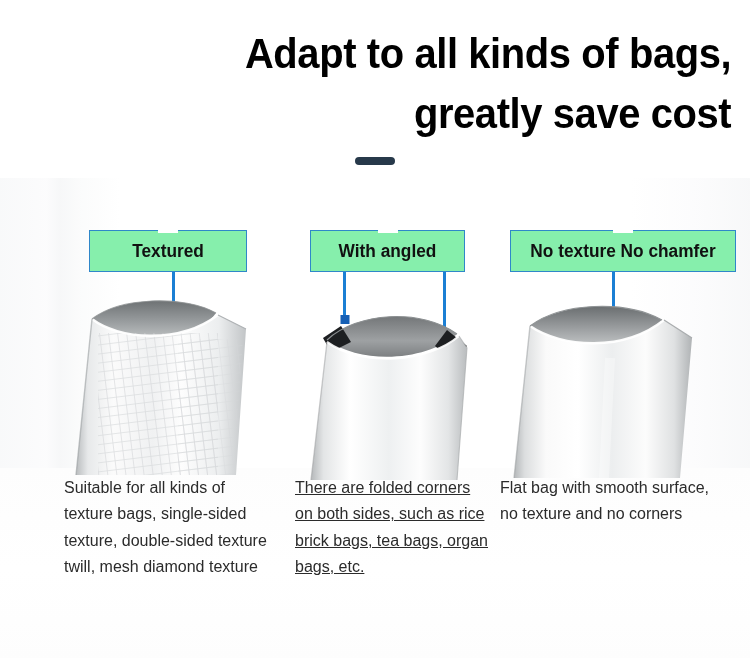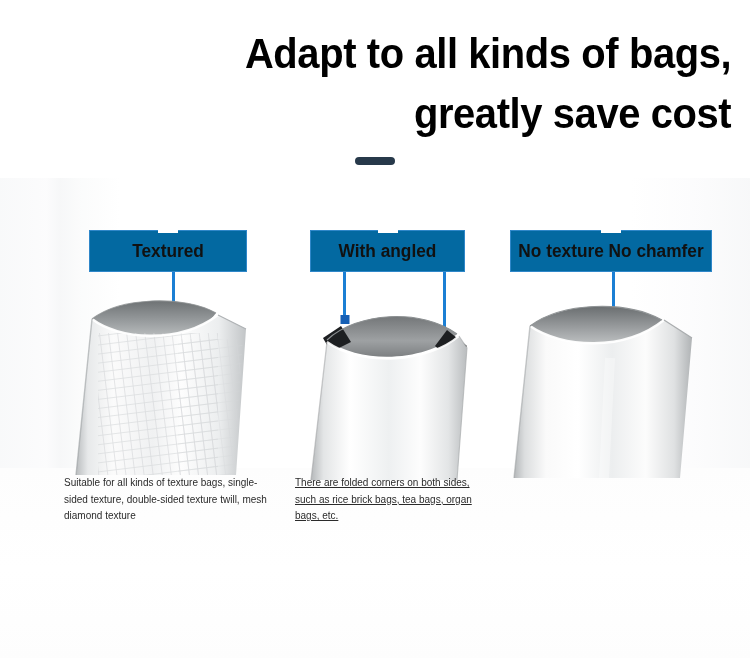--- a/index.html
+++ b/index.html
@@ -70,21 +70,21 @@
     height: 8px;
     border-radius: 4px;
     background: #27394a;
     margin: 14px auto 0 auto;
   }
 
   
   .label-box {
     position: absolute;
     box-sizing: border-box;
-    background: #0369a1;
+    background: #86efac;
     border: 1.6px solid #2f87c9;
     height: 42px;
     padding-left: 16px;
   }
   .label-box .label-text {
     position: absolute;
     left: 0;
     right: 0;
     top: 50%;
     transform: translateY(-50%) scaleX(0.96);
@@ -101,21 +101,21 @@
     top: -3px;
     left: 50%;
     transform: translateX(-50%);
     width: 20px;
     height: 5px;
     background: #ffffff;
   }
 
   .box-0 { left: 89px;  top: 230px; width: 158px; }
   .box-1 { left: 310px; top: 230px; width: 155px; text-decoration: underline; }
-  .box-2 { left: 510px; top: 230px; width: 202px; }
+  .box-2 { left: 510px; top: 230px; width: 226px; }
 
   
   .connector {
     position: absolute;
     width: 3px;
     background: #1b7fd4;
   }
   .connector .tip {
     position: absolute;
     left: 50%;
@@ -137,21 +137,21 @@
   .bag svg { display: block; }
 
   .bag-0 { left: 58px;  top: 295px; }
   .bag-1 { left: 297px; top: 300px; }
   .bag-2 { left: 500px; top: 298px; }
 
   
   .caption {
     position: absolute;
     font-family: "Liberation Sans", sans-serif;
-    font-size: 10px;
+    font-size: 16px;
     line-height: 1.65;
     color: #2b2b2b;
     white-space: pre-line;
   }
   .cap-0 { left: 64px;  top: 475px; width: 210px; }
   .cap-1 { left: 295px; top: 475px; width: 195px; text-decoration: underline; }
   .cap-2 { left: 500px; top: 475px; width: 210px; }
 </style>
 </head>
 <body>
@@ -297,14 +297,15 @@
 
       <path d="M30 28 C62 50 124 54 164 22 L192 40 L180 180 L14 180 Z" fill="url(#g2body)"></path>
       <path d="M30 28 C62 50 124 54 164 22" fill="none" stroke="#ffffff" stroke-width="2.4" opacity="0.95"></path>
       <path d="M30 28 C62 4 126 2 162 22" fill="none" stroke="#909496" stroke-width="1.1"></path>
       <path d="M164 22 L192 40" fill="none" stroke="#a9acae" stroke-width="1.2"></path>
       <path d="M30 28 L14 180" fill="none" stroke="#9b9ea0" stroke-width="1.4" opacity="0.55"></path>
       <path d="M110 60 L104 180" fill="none" stroke="#ffffff" stroke-width="10" opacity="0.35"></path>
     </svg>
   </div>
 
+  <div class="caption cap-2">Flat bag with smooth surface, no texture and no corners</div>
 
 </div>
 
 </body></html>

